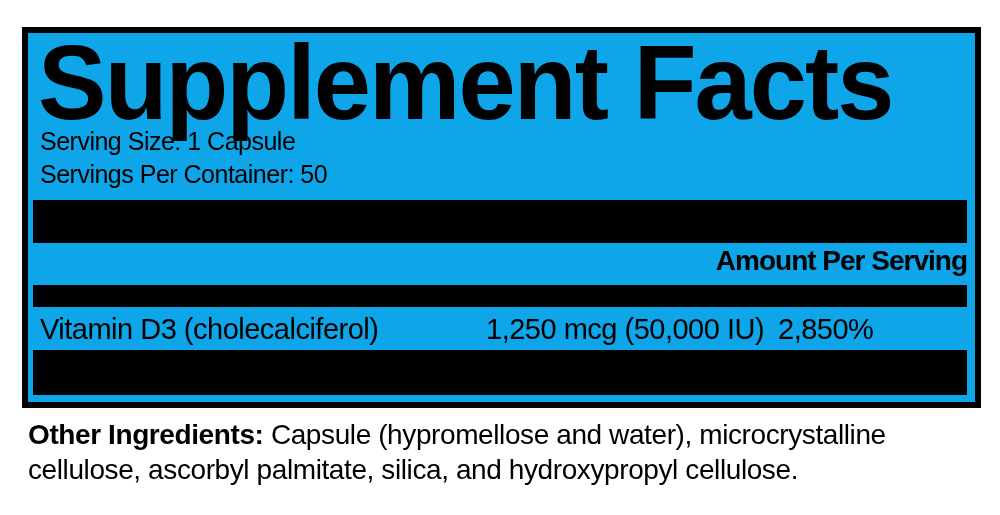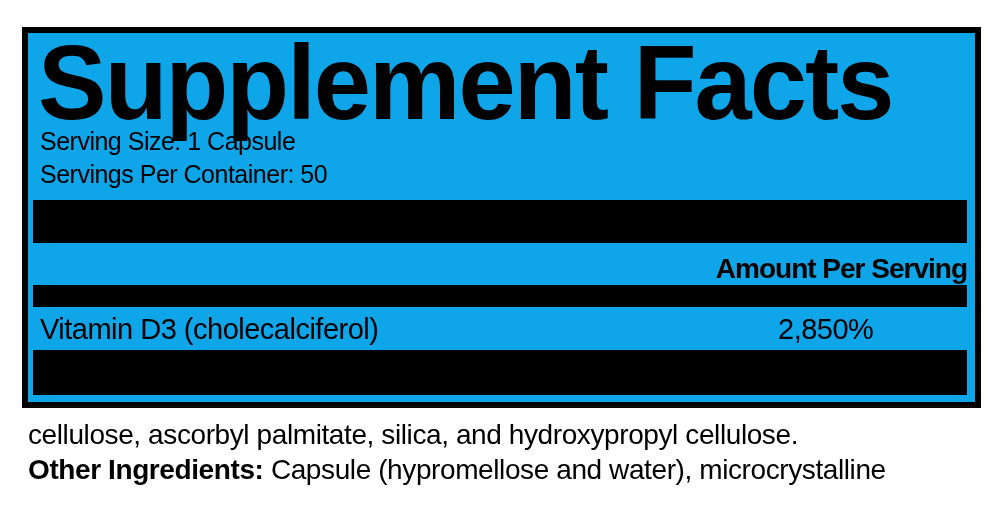--- a/index.html
+++ b/index.html
@@ -57,21 +57,21 @@
   .bar-medium       { top: 252px; height: 22px; }
   .bar-thick-bottom { top: 317px; height: 45px; }
   .col-header-row {
     position: absolute;
     top: 212px;
     left: 0;
     right: 8px;
     height: 40px;
     display: flex;
     justify-content: flex-end;
-    align-items: flex-end;
+    align-items: flex-start;
     gap: 3px;
     font-weight: bold;
     font-size: 28px;
     letter-spacing: -1px;
     white-space: nowrap;
   }
   .nutrient-row {
     position: absolute;
     top: 274px;
     left: 0;
@@ -117,25 +117,26 @@
     <div class="bar bar-thick-top"></div>
 
     <div class="col-header-row">
       <span>Amount Per Serving</span>
     </div>
 
     <div class="bar bar-medium"></div>
 
     <div class="nutrient-row">
       <span class="nutrient-name">Vitamin D3 (cholecalciferol)</span>
+      <span class="nutrient-amount">1,250 mcg (50,000 IU)</span>
       <span class="nutrient-dv">2,850%</span>
     </div>
 
     <div class="bar bar-thick-bottom"></div>
 
   </div>
 
   <div class="other-ingredients">
+    <div class="line"><span class="oi-label">Other Ingredients:</span><span> Capsule (hypromellose and water), microcrystalline</span></div>
     <div class="line">cellulose, ascorbyl palmitate, silica, and hydroxypropyl cellulose.</div>
-    <div class="line"><span class="oi-label">Other Ingredients:</span><span> Capsule (hypromellose and water), microcrystalline</span></div>
   </div>
 
 </div>
 
 </body></html>

